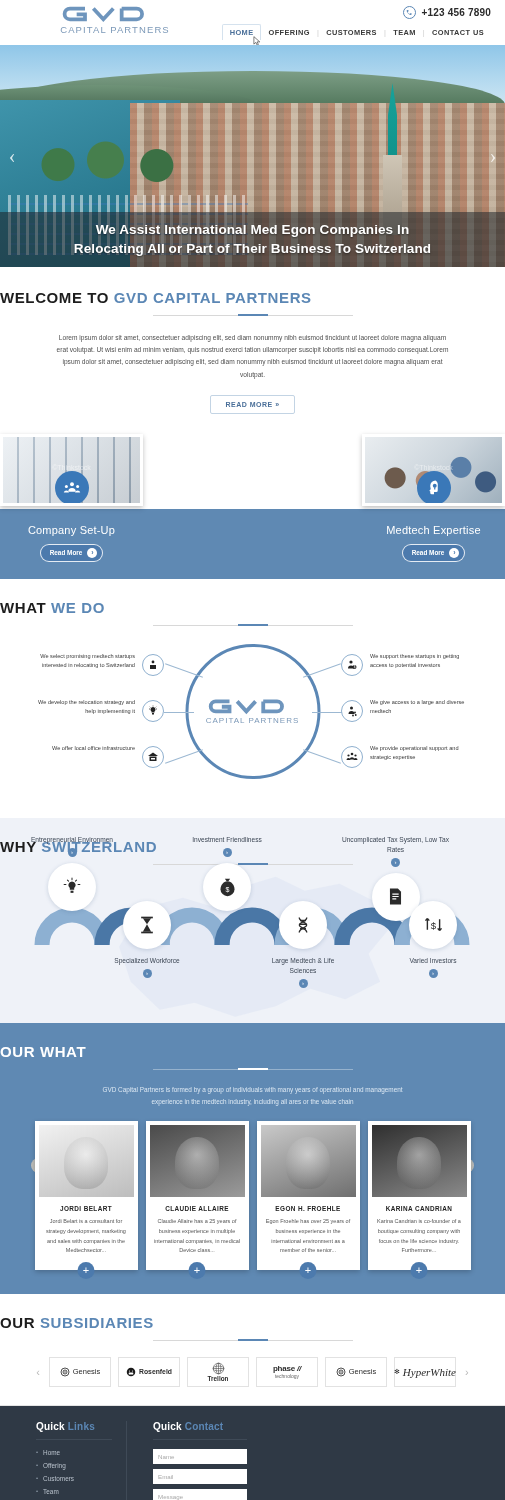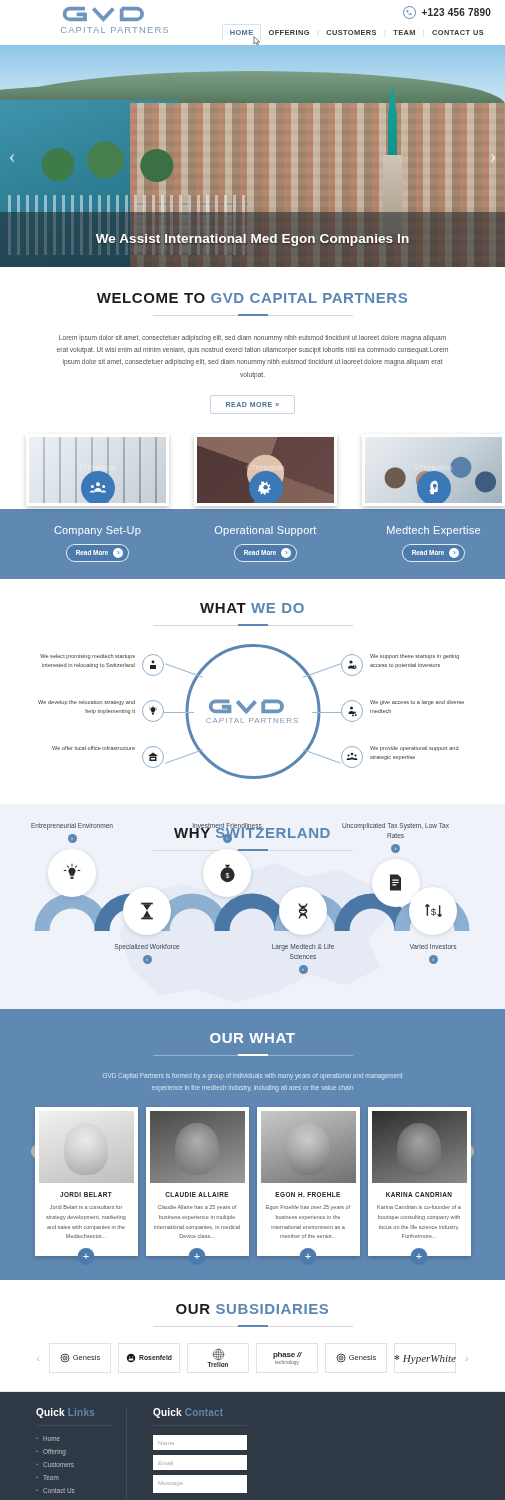--- a/index.html
+++ b/index.html
@@ -103,21 +103,21 @@
   .hero-arrow {
     position:absolute; top:50%; transform:translateY(-50%);
     width:16px; height:28px; color:rgba(255,255,255,.8);
     font-size:20px; display:flex; align-items:center; justify-content:center;
     cursor:pointer; font-family:"Liberation Serif", serif;
   }
   .hero-arrow.left { left:4px; }
   .hero-arrow.right { right:4px; }
 
   
-  .sec-title { text-align:center; }
+  .sec-title { text-align:left; }
   .sec-title h2 {
     font-size:15px; letter-spacing:.6px; font-weight:bold; color:#1d1d1d;
   }
   .sec-title h2 .accent { color:#5b87b5; font-weight:bold; }
   .sec-rule {
     width:200px; height:1px; background:#d8d8d8; margin:9px auto 0;
     position:relative;
   }
   .sec-rule:after {
     content:""; position:absolute; left:50%; top:-1px; transform:translateX(-50%);
@@ -139,21 +139,21 @@
     border-radius:2px;
   }
 
   
   .services-wrap { position:relative; margin-top:20px; height:145px; }
   .services-band {
     position:absolute; left:0; right:0; top:75px; height:70px; background:#5f89b3;
   }
   .services-row {
     position:absolute; left:0; right:0; top:0;
-    display:flex; justify-content:flex-end; gap:25px;
+    display:flex; justify-content:space-between; gap:25px;
   }
   .svc-card { width:143px; }
   .svc-photo {
     height:72px; border:3px solid #fff; position:relative; overflow:hidden;
     box-shadow:0 2px 5px rgba(0,0,0,.25);
   }
   .svc-photo .wm {
     position:absolute; left:50%; top:46%; transform:translate(-50%,-50%);
     color:rgba(255,255,255,.55); font-size:7px; white-space:nowrap;
   }
@@ -184,21 +184,21 @@
     background:#4c7aad; border:1px solid rgba(255,255,255,.85);
     color:#fff; border-radius:12px; padding:3px 5px 3px 9px;
     font-size:6.4px; width:fit-content; cursor:pointer; font-weight:bold;
   }
   .svc-btn .chev {
     width:10px; height:10px; border-radius:50%; background:#fff; color:#4c7aad;
     font-size:7px; display:flex; align-items:center; justify-content:center;
   }
 
   
-  .whatwedo { background:#fff; padding:20px 0 14px; }
+  .whatwedo { background:#fff; padding:20px 0 28px; }
   .wwd-diagram { position:relative; height:150px; margin-top:14px; }
   .wwd-center {
     position:absolute; left:50%; top:4px; transform:translateX(-50%);
     width:135px; height:135px; border-radius:50%; border:3px solid #5b87b5;
     display:flex; flex-direction:column; align-items:center; justify-content:center;
   }
   .wwd-center .logo-sub { font-size:8px; color:#7c99b8; letter-spacing:1px; }
   .wwd-node {
     position:absolute; width:22px; height:22px; border-radius:50%;
     border:1px solid #8fb0cf; background:#fff;
@@ -378,20 +378,21 @@
     <div class="hero-trees"></div>
     <div class="hero-boats"></div>
     <div class="hero-spire"></div>
     <div class="hero-tower"></div>
 
     <div class="hero-arrow left">‹</div>
     <div class="hero-arrow right">›</div>
 
     <div class="hero-caption">
       <div>We Assist International Med Egon Companies In</div>
+      <div>Relocating All or Part of Their Business To Switzerland</div>
     </div>
   </div>
 
   <div class="welcome">
     <div class="sec-title">
       <h2>
         <span>WELCOME TO</span>
         <span class="accent">GVD CAPITAL PARTNERS</span>
       </h2>
       <div class="sec-rule"></div>
@@ -418,36 +419,20 @@
             </svg>
           </div>
         </div>
         <div class="svc-title">Company Set-Up</div>
         <div class="svc-btn">
           <span>Read More</span>
           <span class="chev">›</span>
         </div>
       </div>
 
-      <div class="svc-card">
-        <div class="svc-photo p2">
-          <span class="wm">©Thinkstock</span>
-          <div class="svc-icon">
-            <svg width="18" height="18" viewBox="0 0 24 24" fill="#fff">
-              <path d="M9 3l.6 1.9 2 .3.9-1.7 1.7 1-.6 1.9 1.4 1.5 1.9-.6 1 1.7-1.7.9.3 2 1.9.6-.4 1.9-2-.1-.9 1.8 1.2 1.6-1.4 1.3-1.6-1.2-1.8.9.1 2-1.9.4-.6-1.9-2-.3-.9 1.7-1.7-1 .6-1.9-1.4-1.5-1.9.6-1-1.7 1.7-.9-.3-2L3 9.4 3.4 7.5l2 .1.9-1.8L5.1 4.2 6.5 2.9 8.1 4.1z"></path>
-              <circle cx="11.5" cy="11" r="3" fill="#3a78b8"></circle>
-            </svg>
-          </div>
-        </div>
-        <div class="svc-title">Operational Support</div>
-        <div class="svc-btn">
-          <span>Read More</span>
-          <span class="chev">›</span>
-        </div>
-      </div>
 
       <div class="svc-card">
         <div class="svc-photo p3">
           <span class="wm">©Thinkstock</span>
           <div class="svc-icon">
             <svg width="18" height="18" viewBox="0 0 24 24" fill="#fff">
               <path d="M14 2a7 7 0 00-7 7c0 2 .6 3 .6 4.4 0 .8-1.6 1.3-1.6 2.1 0 .7 1 .9 1 .9v2a2 2 0 002 2h3v-3h3a2 2 0 002-2V9a7 7 0 00-3-7z"></path>
               <circle cx="13" cy="9" r="2.6" fill="#3a78b8"></circle>
               <rect x="12.2" y="11" width="1.6" height="3" fill="#3a78b8"></rect>
             </svg>

